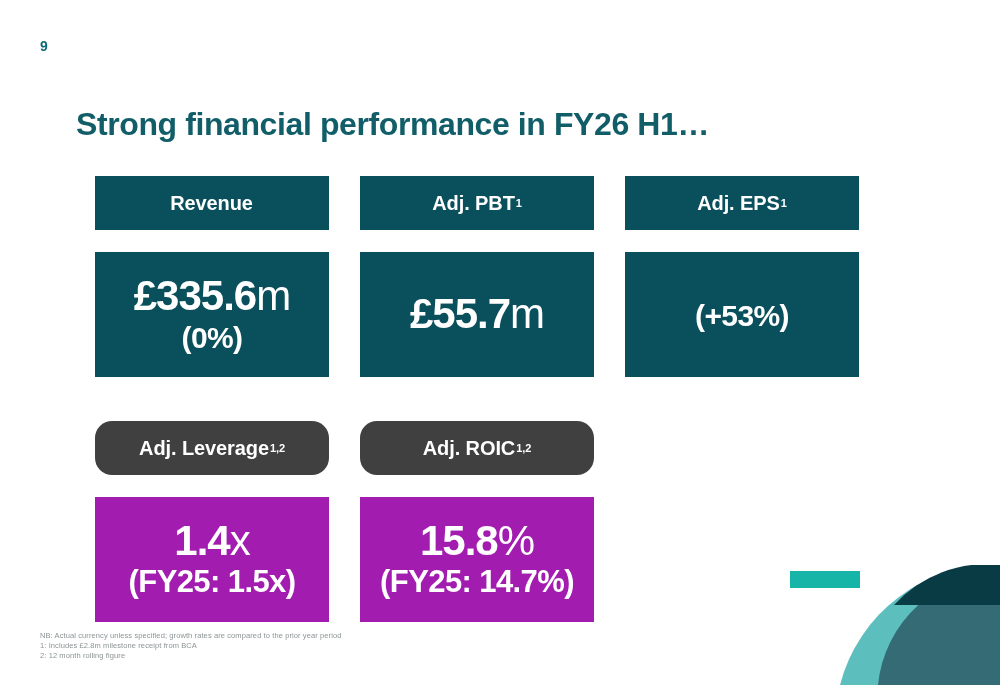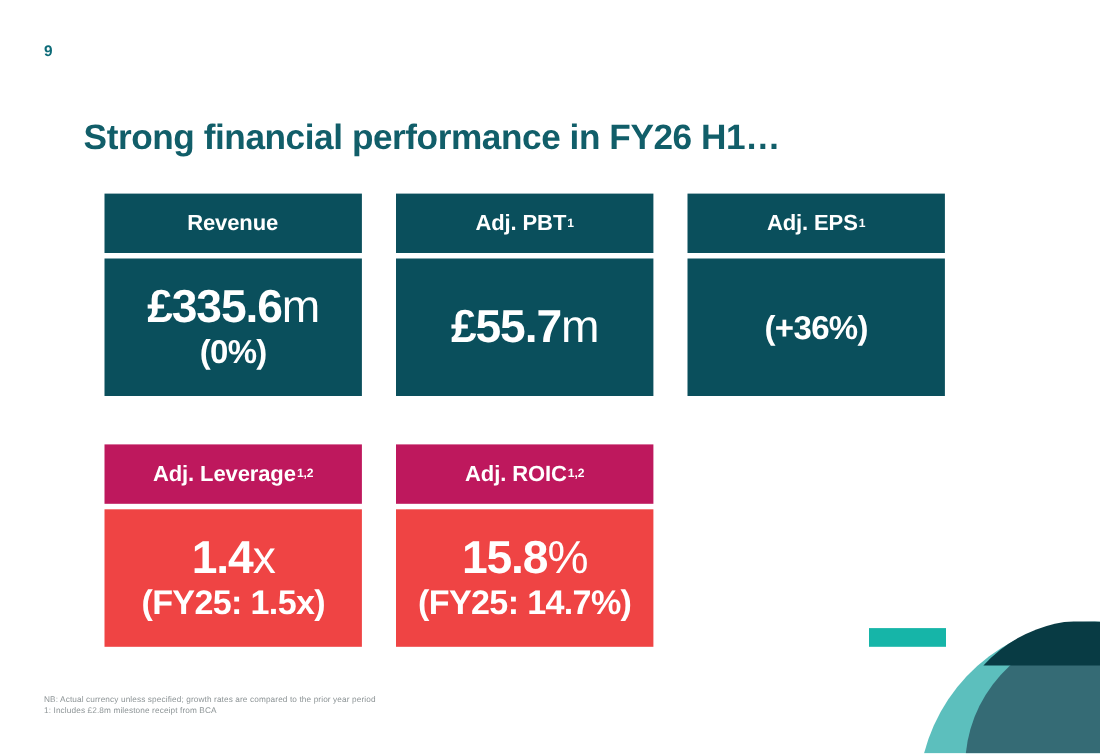--- a/index.html
+++ b/index.html
@@ -62,21 +62,21 @@
   }
   .kpi-header {
     height: 54px;
     display: flex;
     align-items: center;
     justify-content: center;
     color: #ffffff;
     font-size: 20px;
     font-weight: 700;
     letter-spacing: -0.1px;
-    margin-bottom: 5px;
+    margin-bottom: 22px;
     white-space: nowrap;
   }
   .kpi-header sup {
     font-size: 11px;
     font-weight: 700;
     vertical-align: super;
     line-height: 0;
     margin-left: 1px;
   }
   .kpi-body {
@@ -105,22 +105,22 @@
     margin-top: 2px;
     white-space: nowrap;
   }
   .kpi-sub.small {
     font-size: 31px;
   }
 
   
   .tone-dark .kpi-header { background: #0a4f5c; }
   .tone-dark .kpi-body   { background: #0a4f5c; }
-  .tone-blue .kpi-header { background: #be185d; }
-  .tone-blue .kpi-body   { background: #ef4444; }
+  .tone-blue .kpi-header { background: #404040; border-radius: 17px; }
+  .tone-blue .kpi-body   { background: #a21caf; }
   .tone-teal .kpi-header { background: #16b5a8; }
   .tone-teal .kpi-body   { background: #16b5a8; }
 
   
   .footnotes {
     position: absolute;
     left: 40px;
     top: 620px;
     font-size: 7.5px;
     line-height: 10px;
@@ -179,21 +179,21 @@
         <div class="kpi-value"><span>£55.7</span><span class="unit">m</span></div>
       </div>
     </div>
 
     <div class="kpi-card tone-dark">
       <div class="kpi-header">
         <span>Adj. EPS</span>
           <sup>1</sup>
       </div>
       <div class="kpi-body">
-        <div class="kpi-sub">(+36%)</div>
+        <div class="kpi-sub">(+53%)</div>
       </div>
     </div>
 
     <div class="kpi-card tone-blue">
       <div class="kpi-header">
         <span>Adj. Leverage</span>
           <sup>1,2</sup>
       </div>
       <div class="kpi-body">
         <div class="kpi-value"><span>1.4</span><span class="unit">x</span></div>
@@ -211,20 +211,21 @@
         <div class="kpi-sub small">(FY25: 14.7%)</div>
       </div>
     </div>
 
 
   </div>
 
   <div class="footnotes">
     <div>NB: Actual currency unless specified; growth rates are compared to the prior year period</div>
     <div>1: Includes £2.8m milestone receipt from BCA</div>
+    <div>2: 12 month rolling figure</div>
   </div>
 
   <div class="corner-swatch"></div>
 
   <svg class="corner-decor" viewBox="0 0 230 120" preserveAspectRatio="none">
     <path d="M230 0 A 160 160 0 0 0 70 120 L230 120 Z" fill="#5cbfbd"></path>
     <path d="M230 8 A 124 124 0 0 0 108 120 L230 120 Z" fill="#356b75"></path>
     <path d="M230 0 A 124 124 0 0 0 124 40 L230 40 Z" fill="#083b44"></path>
   </svg>
 

